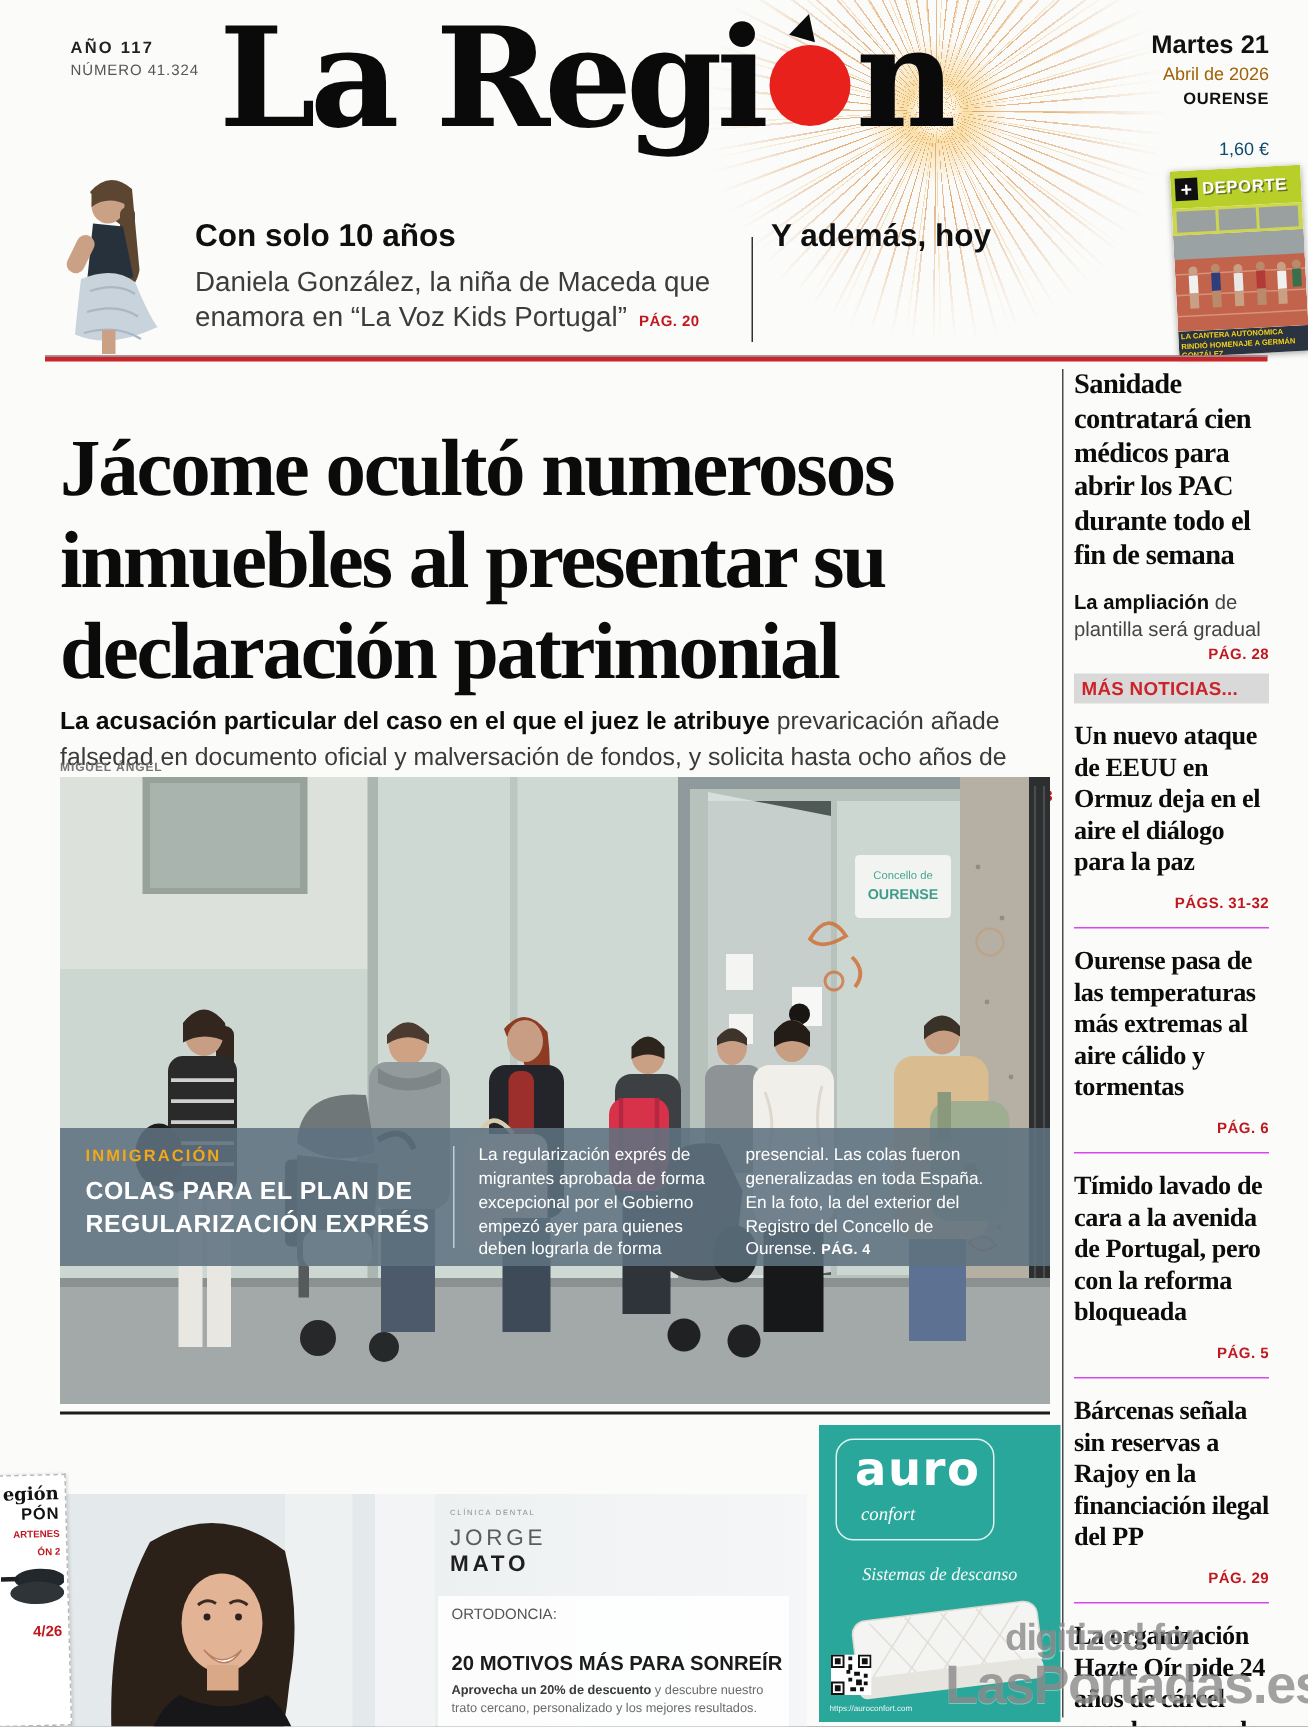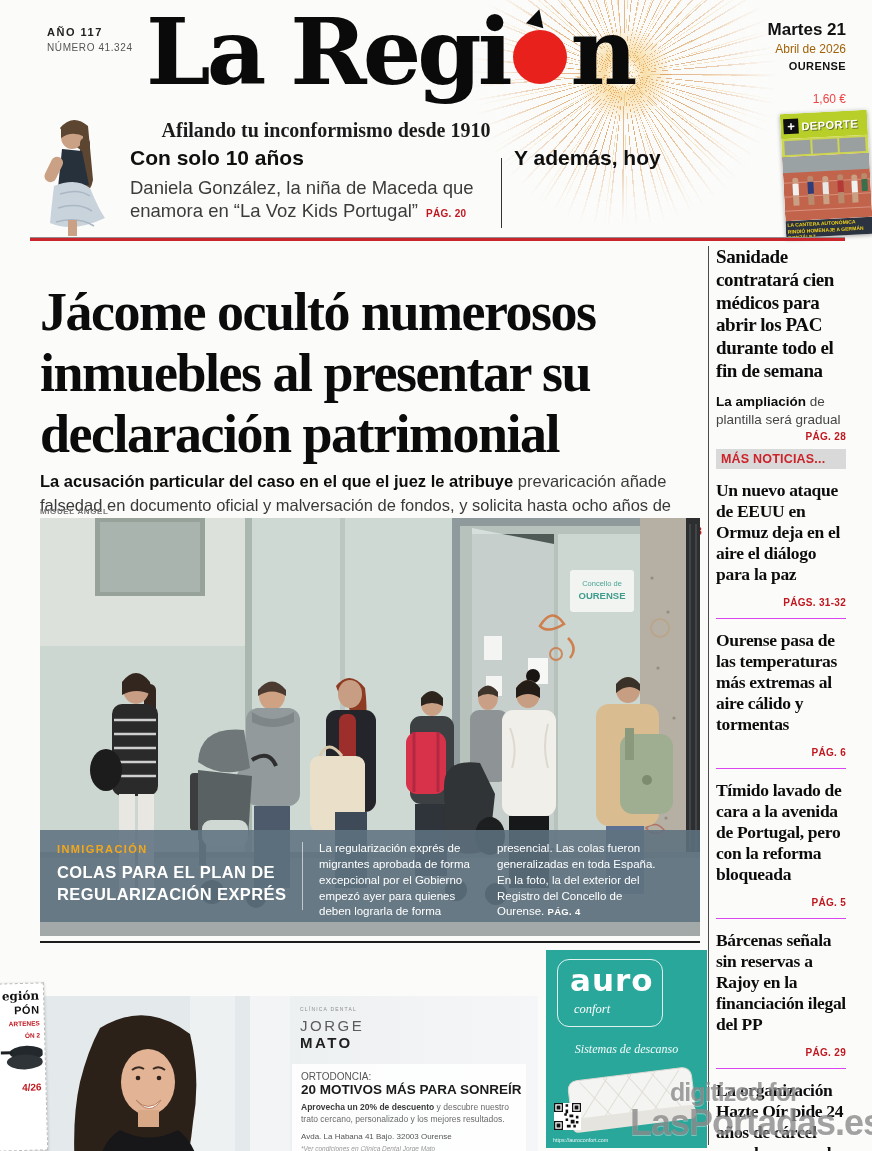--- a/index.html
+++ b/index.html
@@ -27,21 +27,21 @@
   .o-accent{position:absolute;left:15px;top:-21px;width:0;height:0;
     border-left:9px solid transparent;border-right:9px solid transparent;border-bottom:17px solid #0a0a0a;
     transform:rotate(16deg);}
   .tagline{position:absolute;left:146px;top:119px;width:360px;z-index:2;text-align:center;
     font-family:"Liberation Serif","DejaVu Serif",serif;font-weight:600;font-size:20px;color:#1b1b1b;}
 
   .date-block{position:absolute;right:26px;top:20px;text-align:right;z-index:4;}
   .date-day{font-size:17px;font-weight:bold;color:#111;}
   .date-month{font-size:12px;color:#a16207;margin-top:2px;}
   .date-city{font-size:11px;font-weight:bold;margin-top:4px;letter-spacing:.4px;}
-  .date-price{font-size:12px;color:#ef4444;margin-top:20px;}
+  .date-price{font-size:12px;color:#0c4a6e;margin-top:20px;}
 
   .girl-photo{position:absolute;left:36px;top:114px;width:82px;height:122px;z-index:3;}
 
   .teaser-left{position:absolute;left:130px;top:146px;width:366px;z-index:3;}
   .t-kicker{font-size:21px;font-weight:bold;color:#0f0f0f;}
   .tl-text{font-size:18.5px;color:#3c3c3c;line-height:1.24;margin-top:7px;}
   .pageref{color:#c0181f;font-weight:bold;font-size:10px;letter-spacing:.3px;white-space:nowrap;}
   .tl-text .pageref{margin-left:8px;}
 
   .divider-v-top{position:absolute;left:501px;top:158px;width:1px;height:70px;background:#333;z-index:3;}
@@ -72,21 +72,21 @@
     letter-spacing:-1.5px;line-height:1.13;color:#0b0b0b;}
   .headline span{display:block;white-space:nowrap;}
 
   .subdeck{position:absolute;left:40px;top:452px;width:664px;font-size:16.5px;line-height:1.5;color:#3a3a3a;}
   .subdeck b{color:#0d0d0d;}
   .subdeck .pageref{position:absolute;right:2px;bottom:4px;}
 
   .credit{position:absolute;left:40px;top:507px;width:660px;
     font-size:8px;font-weight:bold;color:#757575;letter-spacing:.6px;}
 
-  .photo{position:absolute;left:40px;top:518px;width:660px;height:404px;background:#c9d2cd;}
+  .photo{position:absolute;left:40px;top:518px;width:660px;height:326px;background:#c9d2cd;}
   .photo svg{position:absolute;left:0;top:0;}
 
   .caption-band{position:absolute;left:0;bottom:0;width:660px;height:92px;
     background:rgba(95,114,128,.88);display:flex;color:#fff;box-sizing:border-box;}
   .cap-left{width:262px;padding:13px 0 0 17px;box-sizing:border-box;}
   .cap-kicker{color:#f2a71b;font-weight:bold;font-size:11px;letter-spacing:1.4px;}
   .cap-title{font-weight:bold;font-size:16.5px;line-height:1.32;margin-top:7px;letter-spacing:.4px;}
   .cap-div{width:1px;background:rgba(255,255,255,.6);margin:12px 8px 12px 0;}
   .cap-col{width:178px;font-size:11.5px;line-height:1.38;padding:11px 6px 0 8px;box-sizing:border-box;}
   .cap-page{font-weight:bold;font-size:9.5px;letter-spacing:.3px;}
@@ -112,21 +112,21 @@
   
   .ad-dental{position:absolute;left:40px;top:996px;width:498px;height:198px;overflow:hidden;
     background:linear-gradient(90deg,#e2e7ea 0%,#eef1f2 55%,#f5f6f7 100%);}
   .ad-brand{position:absolute;left:260px;top:11px;line-height:1.15;}
   .ad-clinic-small{font-size:5px;color:#8d8d8d;letter-spacing:1.2px;}
   .ad-brand-1{font-size:15px;color:#5c5c5c;letter-spacing:2.5px;margin-top:4px;}
   .ad-brand-2{font-size:15px;color:#1f1f1f;font-weight:bold;letter-spacing:2.5px;}
   .ad-panel{position:absolute;left:252px;top:68px;width:234px;background:rgba(255,255,255,.86);
     padding:7px 9px;box-sizing:border-box;}
   .ad-kicker{font-size:10px;color:#555;}
-  .ad-title{font-size:13.5px;font-weight:bold;color:#1b1b1b;margin-top:0;white-space:nowrap;}
+  .ad-title{font-size:13.5px;font-weight:bold;color:#1b1b1b;margin-top:19px;white-space:nowrap;}
   .ad-body{font-size:8.5px;color:#6a6a6a;margin-top:5px;line-height:1.4;}
   .ad-body b{color:#3a3a3a;}
   .ad-address{font-size:8px;color:#555;margin-top:6px;}
   .ad-cond{font-size:6.5px;color:#9a9a9a;margin-top:4px;font-style:italic;}
   .ad-bottom{position:absolute;left:260px;top:163px;display:flex;align-items:flex-end;gap:7px;}
   .qr{width:22px;height:22px;display:block;}
   .ad-cta{font-size:8px;font-weight:bold;color:#666;letter-spacing:.5px;}
   .ad-partner{position:absolute;right:9px;bottom:9px;display:flex;align-items:center;gap:4px;
     font-size:7px;color:#555;}
   .ad-partner-mark{border:1px solid #555;width:12px;height:12px;display:flex;align-items:center;
@@ -167,21 +167,20 @@
 <div class="page">
 
   <div class="issue-info">
     <div class="issue-year">AÑO 117</div>
     <div class="issue-number">NÚMERO 41.324</div>
   </div>
 
   <div class="sparkler"></div>
 
   <div class="masthead"><span>La Regi</span><span class="o-dot"><span class="o-accent"></span></span><span>n</span></div>
-  <div class="tagline">Afilando tu inconformismo desde 1910</div>
 
   <div class="date-block">
     <div class="date-day">Martes 21</div>
     <div class="date-month">Abril de 2026</div>
     <div class="date-city">OURENSE</div>
     <div class="date-price">1,60 €</div>
   </div>
 
   <svg class="girl-photo" viewBox="0 0 82 122" width="82" height="122">
     <rect width="82" height="122" fill="#fbfbfa"></rect>

